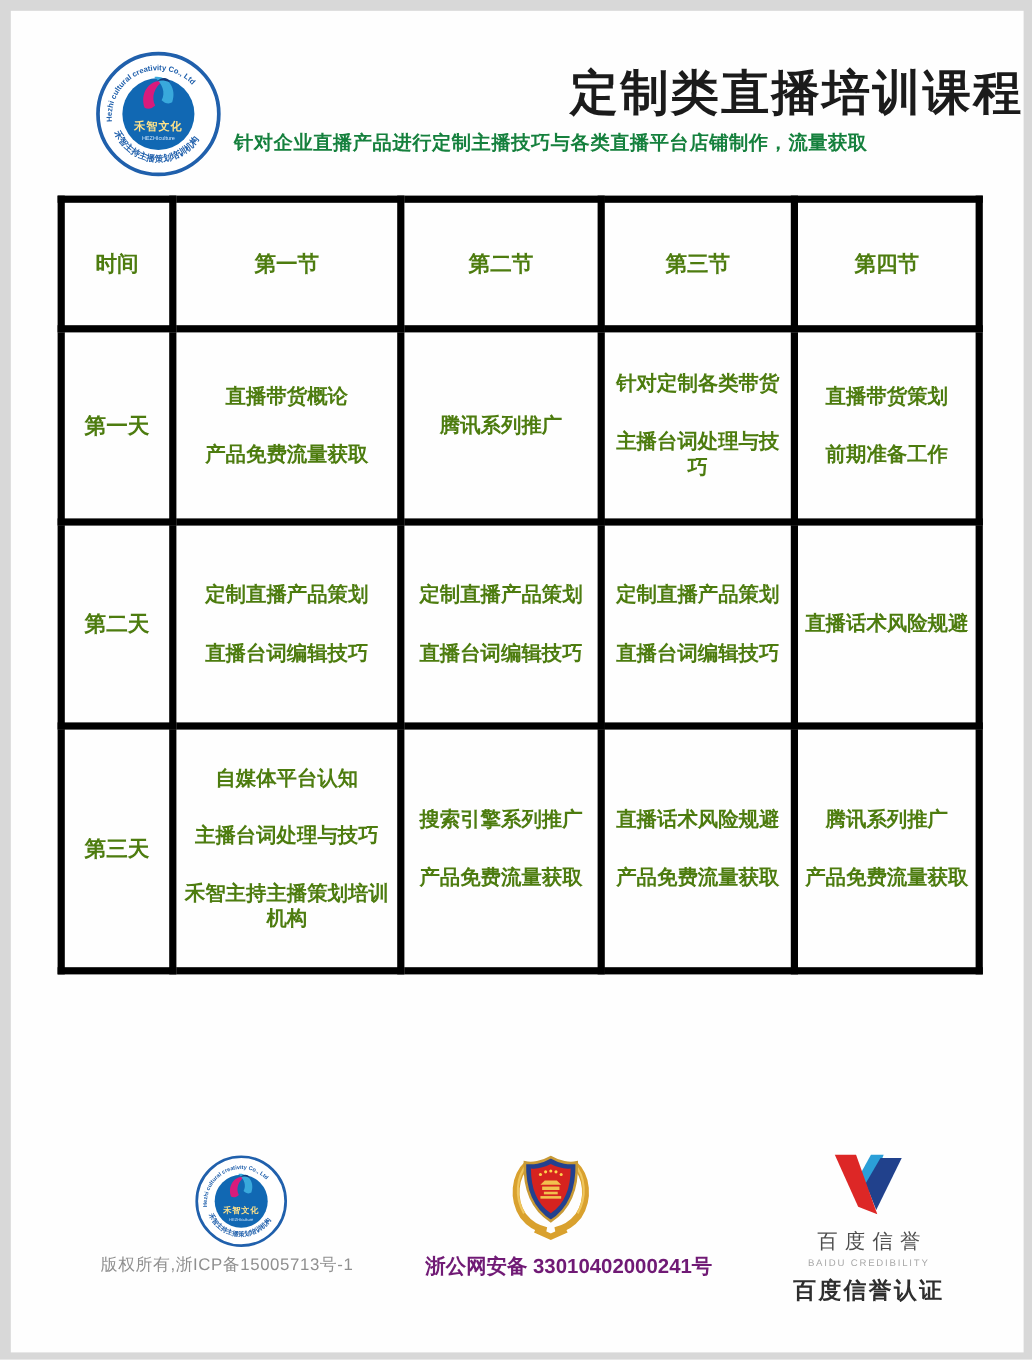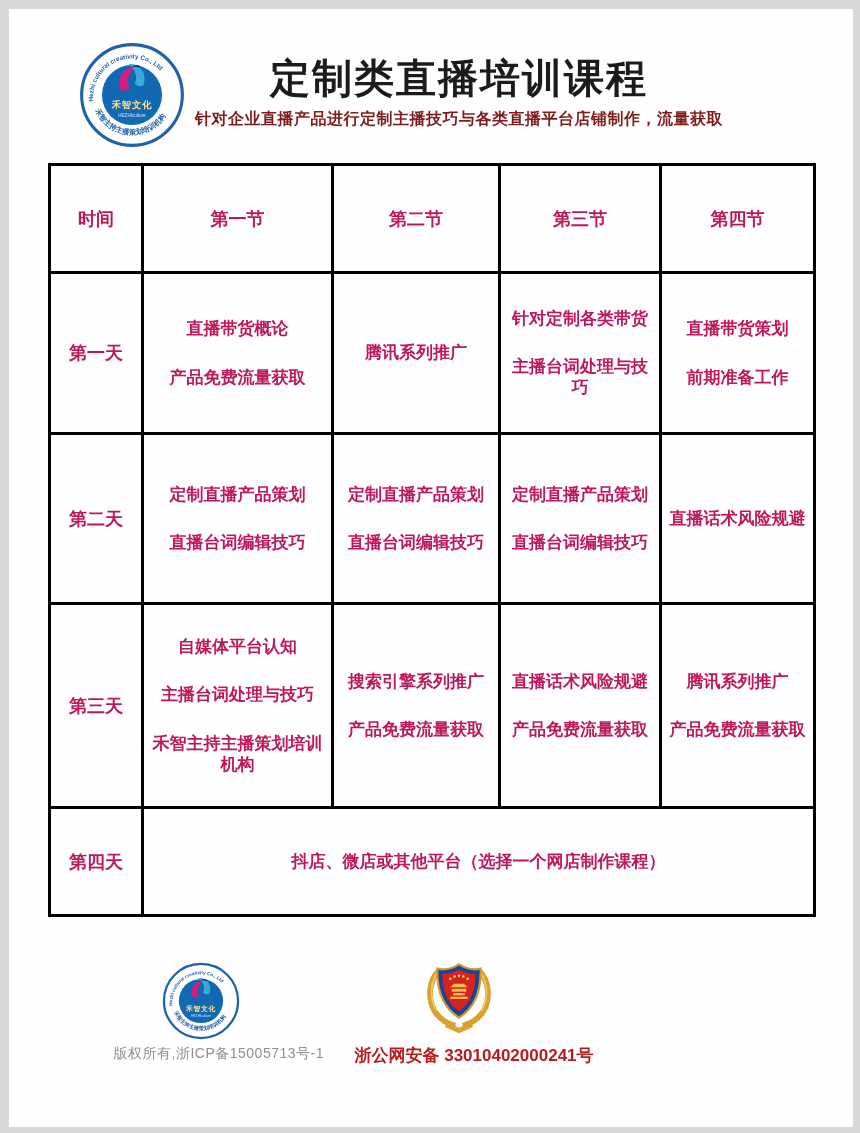--- a/index.html
+++ b/index.html
@@ -10,59 +10,59 @@
     -webkit-font-smoothing:antialiased;
   }
   .page{
     position:absolute;left:9px;top:9px;right:7px;bottom:6px;
     background:#fefefe;overflow:hidden;
   }
   
   .brand-logo{position:absolute;left:70px;top:33px;width:106px;height:106px;}
   .title-wrap{position:absolute;left:0;right:0;top:46px;text-align:center;padding-left:56px;}
   .page-title{
-    font-size:40px;font-weight:900;color:#1b1b1b;letter-spacing:2px;line-height:1.15;
+    font-size:40px;font-weight:900;color:#1b1b1b;letter-spacing:2px;line-height:1.15;text-align:right;
   }
   .page-subtitle{
-    margin-top:8px;font-size:16px;font-weight:700;color:#7f1d1d;letter-spacing:.5px;
+    margin-top:8px;font-size:16px;font-weight:700;color:#15803d;letter-spacing:.5px;
   }
   
   table.course{
     position:absolute;left:39px;top:154px;width:765px;
     border-collapse:collapse;table-layout:fixed;
   }
   table.course col.c0{width:93px}
   table.course col.c1{width:190px}
   table.course col.c2{width:167px}
   table.course col.c3{width:161px}
   table.course col.c4{width:154px}
   table.course th,table.course td{
-    border:3px solid #000000;vertical-align:middle;text-align:center;
-    color:#be185d;padding:4px;
+    border:6px solid #000000;vertical-align:middle;text-align:center;
+    color:#4d7c0f;padding:4px;
   }
   tr.row-hdr{height:108px}
   tr.row-d1{height:161px}
   tr.row-d2{height:170px}
   tr.row-d3{height:204px}
   tr.row-d4{height:108px}
   table.course th{font-size:18px;font-weight:800;}
   table.course td{font-size:17px;font-weight:700;}
   td .ln{line-height:1.25;}
   td .ln + .ln{margin-top:27px;}
   td.spancell{text-align:left;padding-left:12px;font-size:17px;font-weight:700;}
   
   .footer-logo{position:absolute;left:153px;top:953px;width:78px;height:78px;}
   .copyright{
-    position:absolute;left:75px;top:1036px;width:240px;text-align:right;
+    position:absolute;left:75px;top:1036px;width:240px;text-align:left;
     font-size:14px;color:#8f8f8f;letter-spacing:.5px;
   }
   .police-badge{position:absolute;left:414px;top:944px;width:72px;height:86px;}
   .police-text{
     position:absolute;left:330px;top:1035px;width:270px;text-align:center;
-    font-size:17px;font-weight:800;color:#b91c1c;
+    font-size:17px;font-weight:800;color:#701a75;
   }
   .baidu-block{position:absolute;left:635px;top:948px;width:160px;text-align:center;}
   .baidu-mark{width:104px;height:62px;display:block;margin:0 auto;}
   .baidu-cn{font-size:17px;color:#4d4d4d;letter-spacing:6px;margin-top:4px;padding-left:6px;}
   .baidu-en{font-size:8px;color:#a8a8a8;letter-spacing:1.5px;margin-top:2px;}
   .baidu-cert{font-size:19px;color:#2e2e2e;font-weight:700;letter-spacing:2px;margin-top:6px;}
   svg text{font-family:"Liberation Sans","DejaVu Sans",sans-serif;}
 </style>
 </head>
 <body>
@@ -158,24 +158,20 @@
         <div class="ln">产品免费流量获取</div>
       </td>
       <td>
         <div class="ln">直播话术风险规避</div>
         <div class="ln">产品免费流量获取</div>
       </td>
       <td>
         <div class="ln">腾讯系列推广</div>
         <div class="ln">产品免费流量获取</div>
       </td>
-    </tr>
-    <tr class="row-d4">
-      <th>第四天</th>
-      <td class="spancell" colspan="4">抖店、微店或其他平台（选择一个网店制作课程）</td>
     </tr>
   </tbody>
     </table>
 
   <svg class="footer-logo" viewBox="0 0 120 120">
     <circle cx="60" cy="60" r="57" fill="#ffffff" stroke="#2060ac" stroke-width="3.5"></circle>
     <circle cx="60" cy="60" r="34" fill="#1168b3"></circle>
     <path id="arcTop2" d="M 17,72 A 44 44 0 1 1 103,72" fill="none"></path>
     <path id="arcBot2" d="M 15.7,67.8 A 45 45 0 0 0 104.3,67.8" fill="none"></path>
     <text font-size="7.2" fill="#2060ac" font-weight="bold">
@@ -209,14 +205,24 @@
     <circle cx="56" cy="25" r="1.8" fill="#ffd34d"></circle>
     <circle cx="62" cy="28" r="1.8" fill="#ffd34d"></circle>
     <path d="M 38,40 L 62,40 L 57,35 L 43,35 Z" fill="#f2c14e"></path>
     <rect x="40" y="42" width="20" height="4" fill="#f2c14e"></rect>
     <rect x="42" y="48" width="16" height="3" fill="#f2c14e"></rect>
     <rect x="38" y="53" width="24" height="3" fill="#f2c14e"></rect>
   </svg>
 
   <div class="police-text">浙公网安备 33010402000241号</div>
 
+  <div class="baidu-block">
+    <svg class="baidu-mark" viewBox="0 0 100 70">
+      <polygon points="52,6 64,6 49,44 41,26" fill="#2b9fd8"></polygon>
+      <polygon points="61,9 81,9 57,58 47,33" fill="#21418c"></polygon>
+      <polygon points="18,6 38,6 58,62 40,55" fill="#dd2726"></polygon>
+    </svg>
+    <div class="baidu-cn">百度信誉</div>
+    <div class="baidu-en">BAIDU CREDIBILITY</div>
+    <div class="baidu-cert">百度信誉认证</div>
+  </div>
 
 </div>
 
 </body></html>

